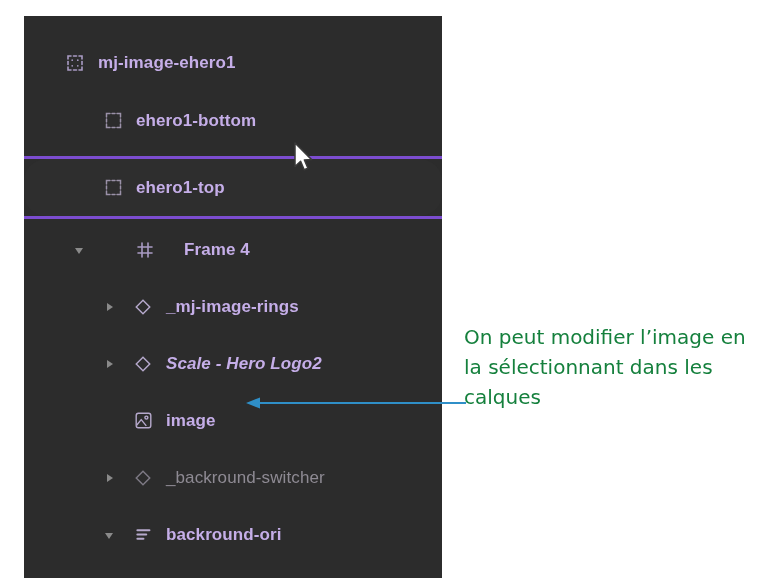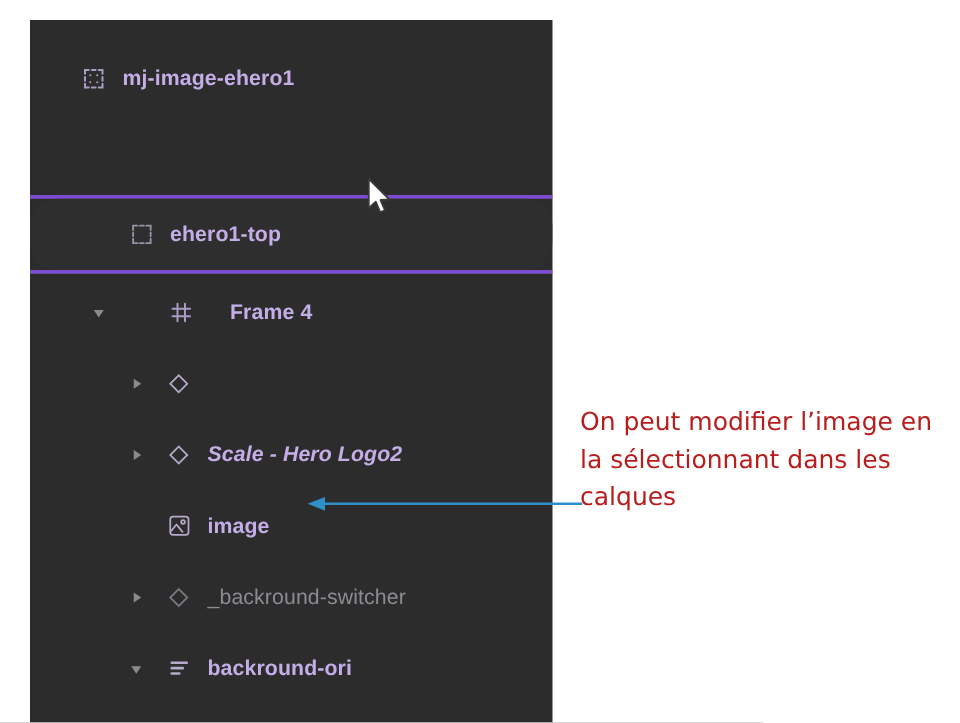--- a/index.html
+++ b/index.html
@@ -78,21 +78,21 @@
     width:22px; height:32px;
   }
 
   
   #annotation {
     position:absolute;
     left:464px; top:322px;
     width:300px;
     font-size:20px;
     line-height:30px;
-    color:#b91c1c;
+    color:#15803d;
     font-family:"DejaVu Sans", sans-serif;
   }
 
   #callout-arrow {
     position:absolute;
     left:244px; top:395px;
     width:222px; height:16px;
   }
 </style>
 </head>
@@ -117,38 +117,55 @@
             <path d="M17 8.5 V11.5"></path>
           <circle cx="7.2" cy="7.2" r=".85" fill="#a99bc4" stroke="none"></circle>
           <circle cx="12.8" cy="7.2" r=".85" fill="#a99bc4" stroke="none"></circle>
           <circle cx="7.2" cy="12.8" r=".85" fill="#a99bc4" stroke="none"></circle>
           <circle cx="12.8" cy="12.8" r=".85" fill="#a99bc4" stroke="none"></circle>
         </svg>
       </span>
       <span class="layer-label">mj-image-ehero1</span>
     </div>
 
-
-    <div class="drop-line" style="top:140px;"></div>
-
-    <div class="layer-row selected-band" style="top:143px;border-radius:22px;">
+    <div class="layer-row" style="top:76px;">
       <span style="width:62px;flex:0 0 62px"></span>
       <span class="disclosure"></span>
       <span class="layer-icon">
         <svg width="17" height="17" viewBox="0 0 17 17" fill="none" stroke="#9a91a8" stroke-width="1.5" stroke-linecap="round">
           <path d="M1.5 5 V1.5 H5"></path>
             <path d="M12 1.5 H15.5 V5"></path>
           <path d="M15.5 12 V15.5 H12"></path>
             <path d="M5 15.5 H1.5 V12"></path>
           <path d="M7 1.5 H10"></path>
             <path d="M7 15.5 H10"></path>
           <path d="M1.5 7 V10"></path>
             <path d="M15.5 7 V10"></path>
         </svg>
       </span>
+      <span class="layer-label">ehero1-bottom</span>
+    </div>
+
+    <div class="drop-line" style="top:140px;"></div>
+
+    <div class="layer-row selected-band" style="top:143px;border-radius:22px;">
+      <span style="width:62px;flex:0 0 62px"></span>
+      <span class="disclosure"></span>
+      <span class="layer-icon">
+        <svg width="17" height="17" viewBox="0 0 17 17" fill="none" stroke="#9a91a8" stroke-width="1.5" stroke-linecap="round">
+          <path d="M1.5 5 V1.5 H5"></path>
+            <path d="M12 1.5 H15.5 V5"></path>
+          <path d="M15.5 12 V15.5 H12"></path>
+            <path d="M5 15.5 H1.5 V12"></path>
+          <path d="M7 1.5 H10"></path>
+            <path d="M7 15.5 H10"></path>
+          <path d="M1.5 7 V10"></path>
+            <path d="M15.5 7 V10"></path>
+        </svg>
+      </span>
       <span class="layer-label">ehero1-top</span>
     </div>
 
     <div class="drop-line" style="top:200px;"></div>
 
     <div class="layer-row" style="top:205px;gap:16px;">
       <span style="width:32px;flex:0 0 32px"></span>
       <span class="disclosure open"></span>
       <span style="width:14px;flex:0 0 14px"></span>
       <span class="layer-icon">
@@ -164,20 +181,21 @@
 
     <div class="layer-row" style="top:262px;">
       <span style="width:78px;flex:0 0 78px"></span>
       <span class="disclosure closed"></span>
       <span style="width:14px;flex:0 0 14px"></span>
       <span class="layer-icon">
         <svg width="20" height="20" viewBox="0 0 20 20" fill="none" stroke="#b6a9cc" stroke-width="1.4">
           <rect x="10" y="3.2" width="9.6" height="9.6" transform="rotate(45 10 3.2)"></rect>
         </svg>
       </span>
+      <span class="layer-label">_mj-image-rings</span>
     </div>
 
     <div class="layer-row" style="top:319px;font-style:italic;">
       <span style="width:78px;flex:0 0 78px"></span>
       <span class="disclosure closed"></span>
       <span style="width:14px;flex:0 0 14px"></span>
       <span class="layer-icon">
         <svg width="20" height="20" viewBox="0 0 20 20" fill="none" stroke="#b6a9cc" stroke-width="1.4">
           <rect x="10" y="3.2" width="9.6" height="9.6" transform="rotate(45 10 3.2)"></rect>
         </svg>

